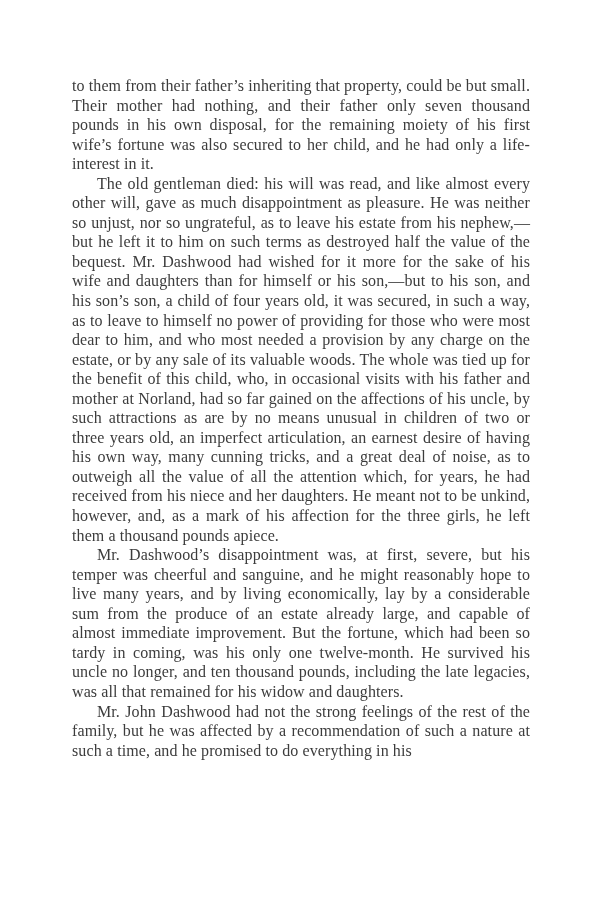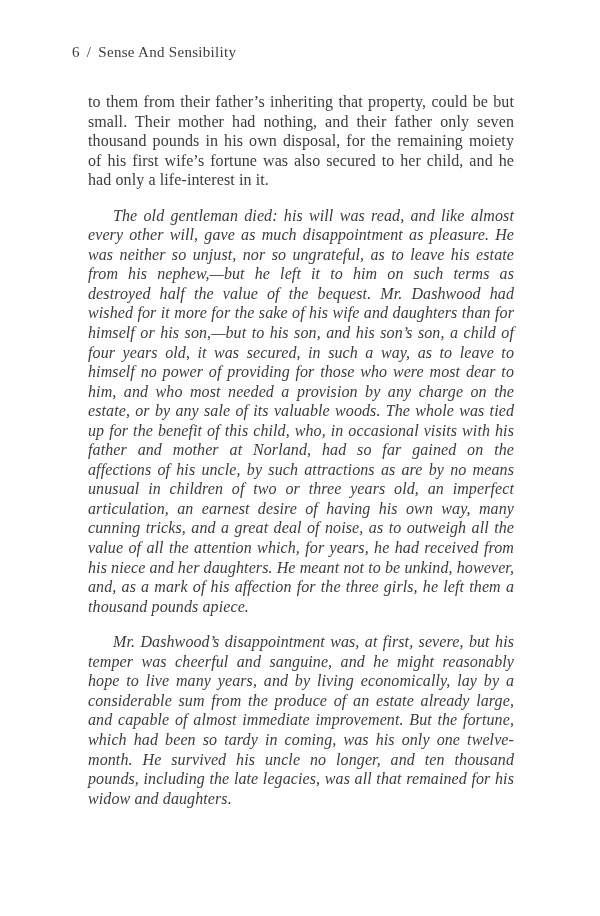--- a/index.html
+++ b/index.html
@@ -31,36 +31,33 @@
     position: absolute;
     left: 72px;
     top: 76px;
     width: 458px;
     font-size: 16px;
     line-height: 19.55px;
     text-align: justify;
     letter-spacing: 0.1px;
   }
   .text-column p {
-    margin: 16px;
+    margin: 0;
     padding: 0;
   }
   .text-column p.indent {
     text-indent: 25px;
-    font-style: italic;
   }
 </style>
 </head>
 <body>
 
 <div class="book-page">
 
-  <div class="running-header">
-    <span>6</span><span class="sep">/</span><span>Sense And Sensibility</span>
-  </div>
 
   <div class="text-column">
     <p>to them from their father’s inheriting that property, could be but small. Their mother had nothing, and their father only seven thousand pounds in his own disposal, for the remaining moiety of his first wife’s fortune was also secured to her child, and he had only a life-interest in it.</p>
     <p class="indent">The old gentleman died: his will was read, and like almost every other will, gave as much disappointment as pleasure. He was neither so unjust, nor so ungrateful, as to leave his estate from his nephew,—but he left it to him on such terms as destroyed half the value of the bequest. Mr. Dashwood had wished for it more for the sake of his wife and daughters than for himself or his son,—but to his son, and his son’s son, a child of four years old, it was secured, in such a way, as to leave to himself no power of providing for those who were most dear to him, and who most needed a provision by any charge on the estate, or by any sale of its valuable woods. The whole was tied up for the benefit of this child, who, in occasional visits with his father and mother at Norland, had so far gained on the affections of his uncle, by such attractions as are by no means unusual in children of two or three years old, an imperfect articulation, an earnest desire of having his own way, many cunning tricks, and a great deal of noise, as to outweigh all the value of all the attention which, for years, he had received from his niece and her daughters. He meant not to be unkind, however, and, as a mark of his affection for the three girls, he left them a thousand pounds apiece.</p>
     <p class="indent">Mr. Dashwood’s disappointment was, at first, severe, but his temper was cheerful and sanguine, and he might reasonably hope to live many years, and by living economically, lay by a considerable sum from the produce of an estate already large, and capable of almost immediate improvement. But the fortune, which had been so tardy in coming, was his only one twelve-month. He survived his uncle no longer, and ten thousand pounds, including the late legacies, was all that remained for his widow and daughters.</p>
+    <p class="indent">Mr. John Dashwood had not the strong feelings of the rest of the family, but he was affected by a recommendation of such a nature at such a time, and he promised to do everything in his</p>
   </div>
 
 </div>
 
 </body></html>

